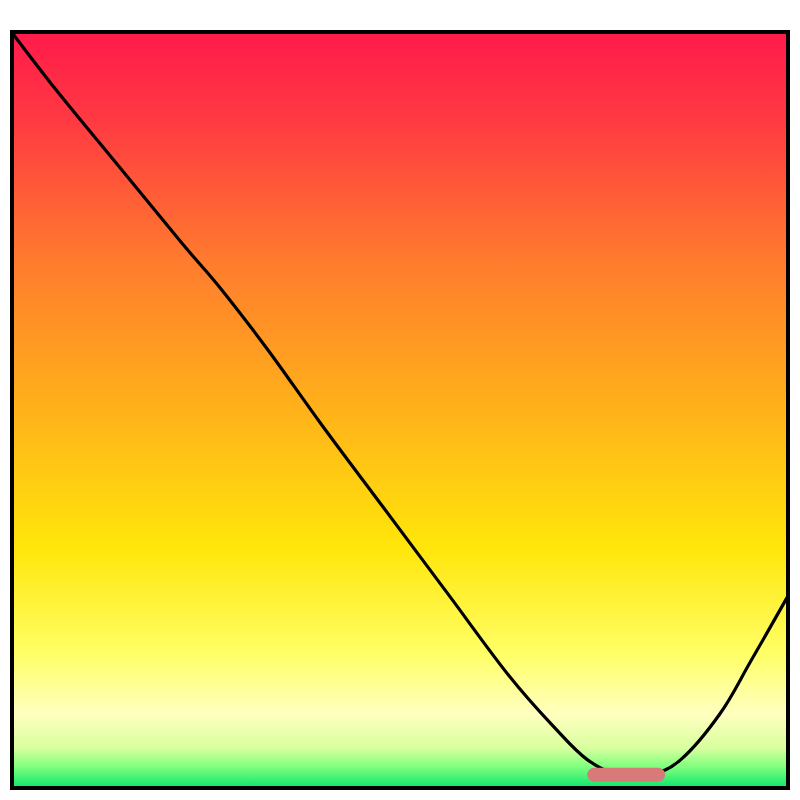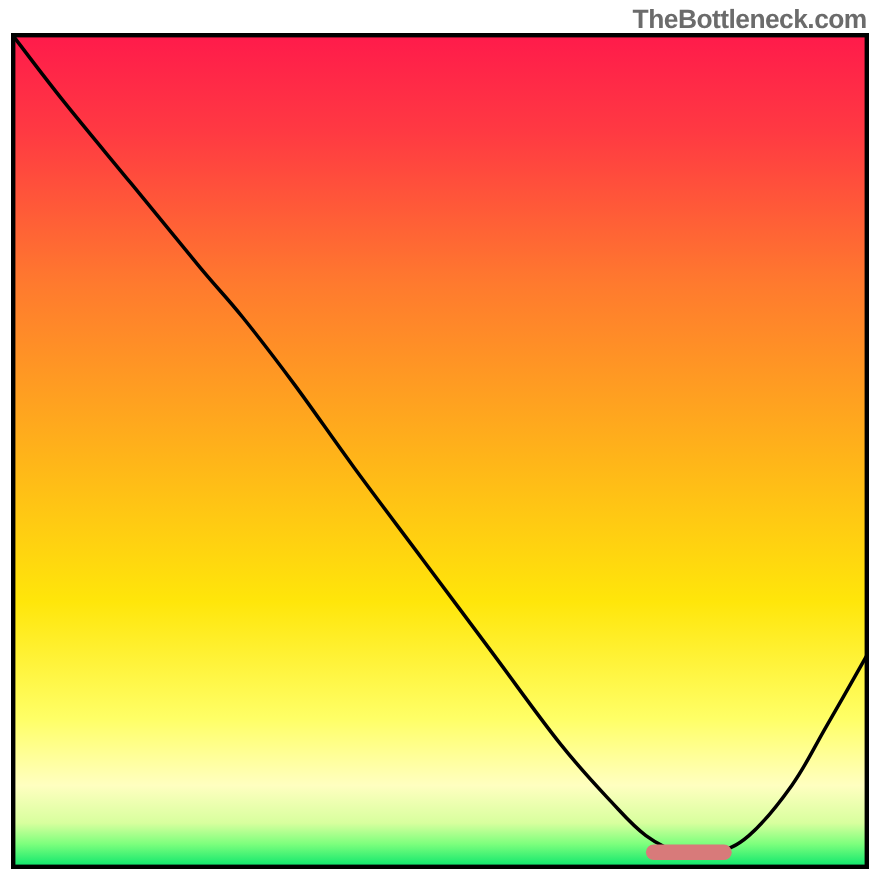--- a/index.html
+++ b/index.html
@@ -44,21 +44,20 @@
     width: 780px;
     height: 760px;
     z-index: 5;
   }
 </style>
 </head>
 <body>
 
 <div class="frame">
 
-  <div class="watermark">TheBottleneck.com</div>
 
   <svg class="plot" viewBox="0 0 780 760" preserveAspectRatio="none">
     <defs>
       <linearGradient id="bg-grad" x1="0" y1="0" x2="0" y2="1">
           <stop offset="0.00%" stop-color="#ff1a4b"></stop>
           <stop offset="12.00%" stop-color="#ff3a42"></stop>
           <stop offset="30.00%" stop-color="#ff7a2e"></stop>
           <stop offset="50.00%" stop-color="#ffb21a"></stop>
           <stop offset="68.00%" stop-color="#ffe60a"></stop>
           <stop offset="82.00%" stop-color="#ffff66"></stop>

